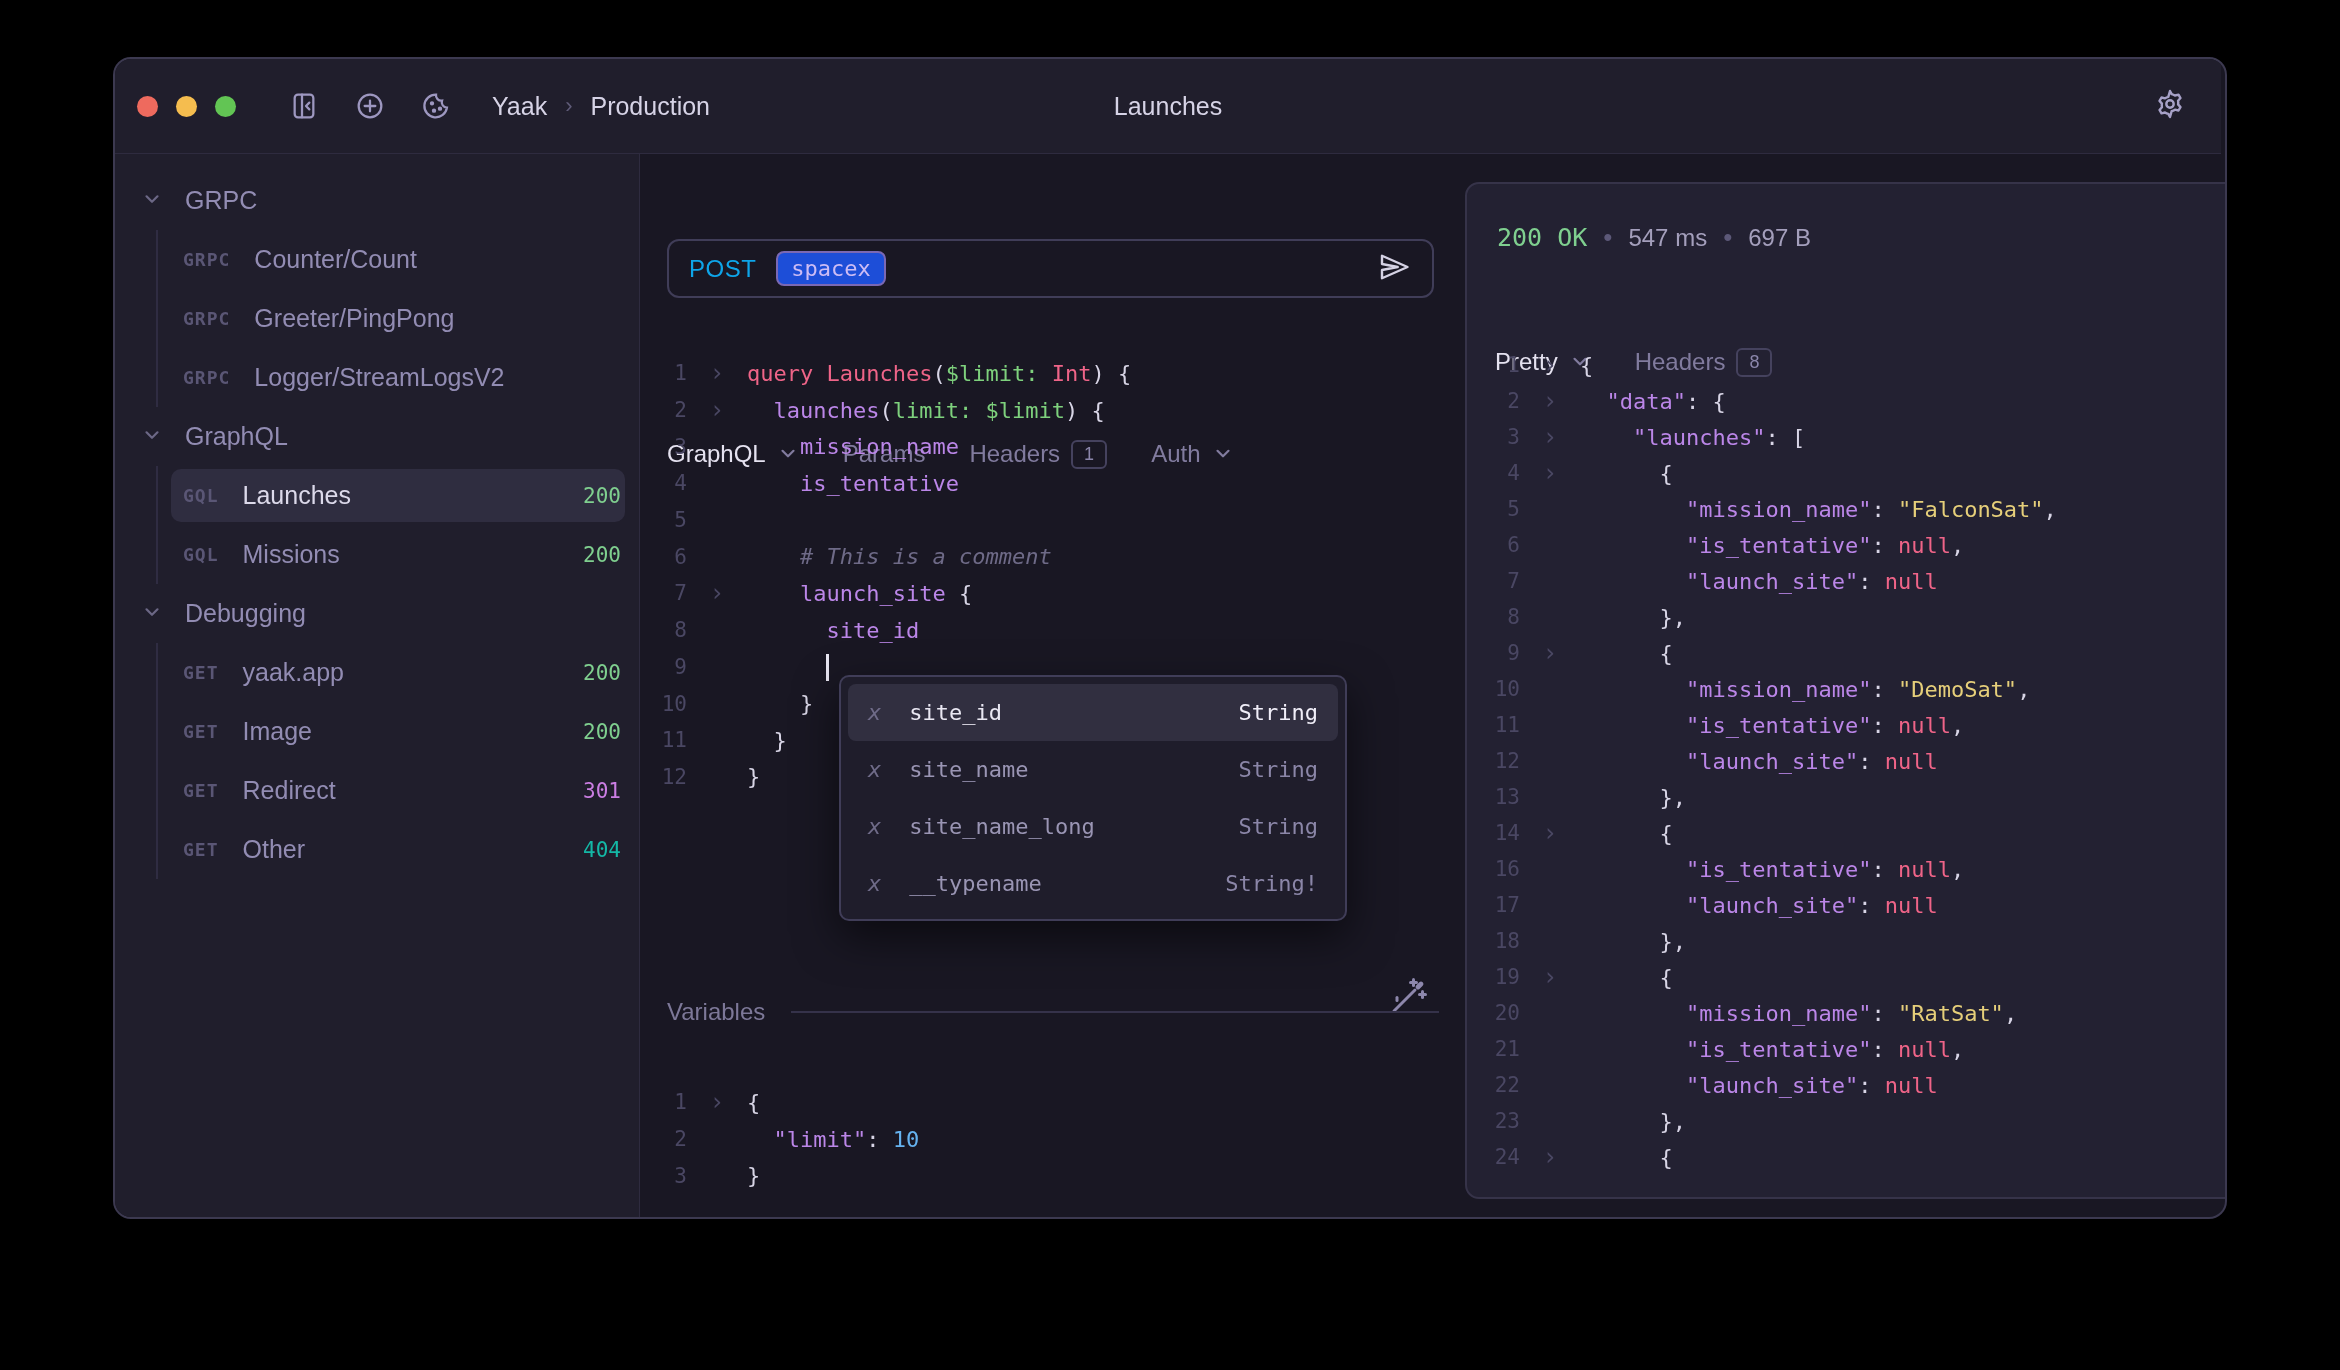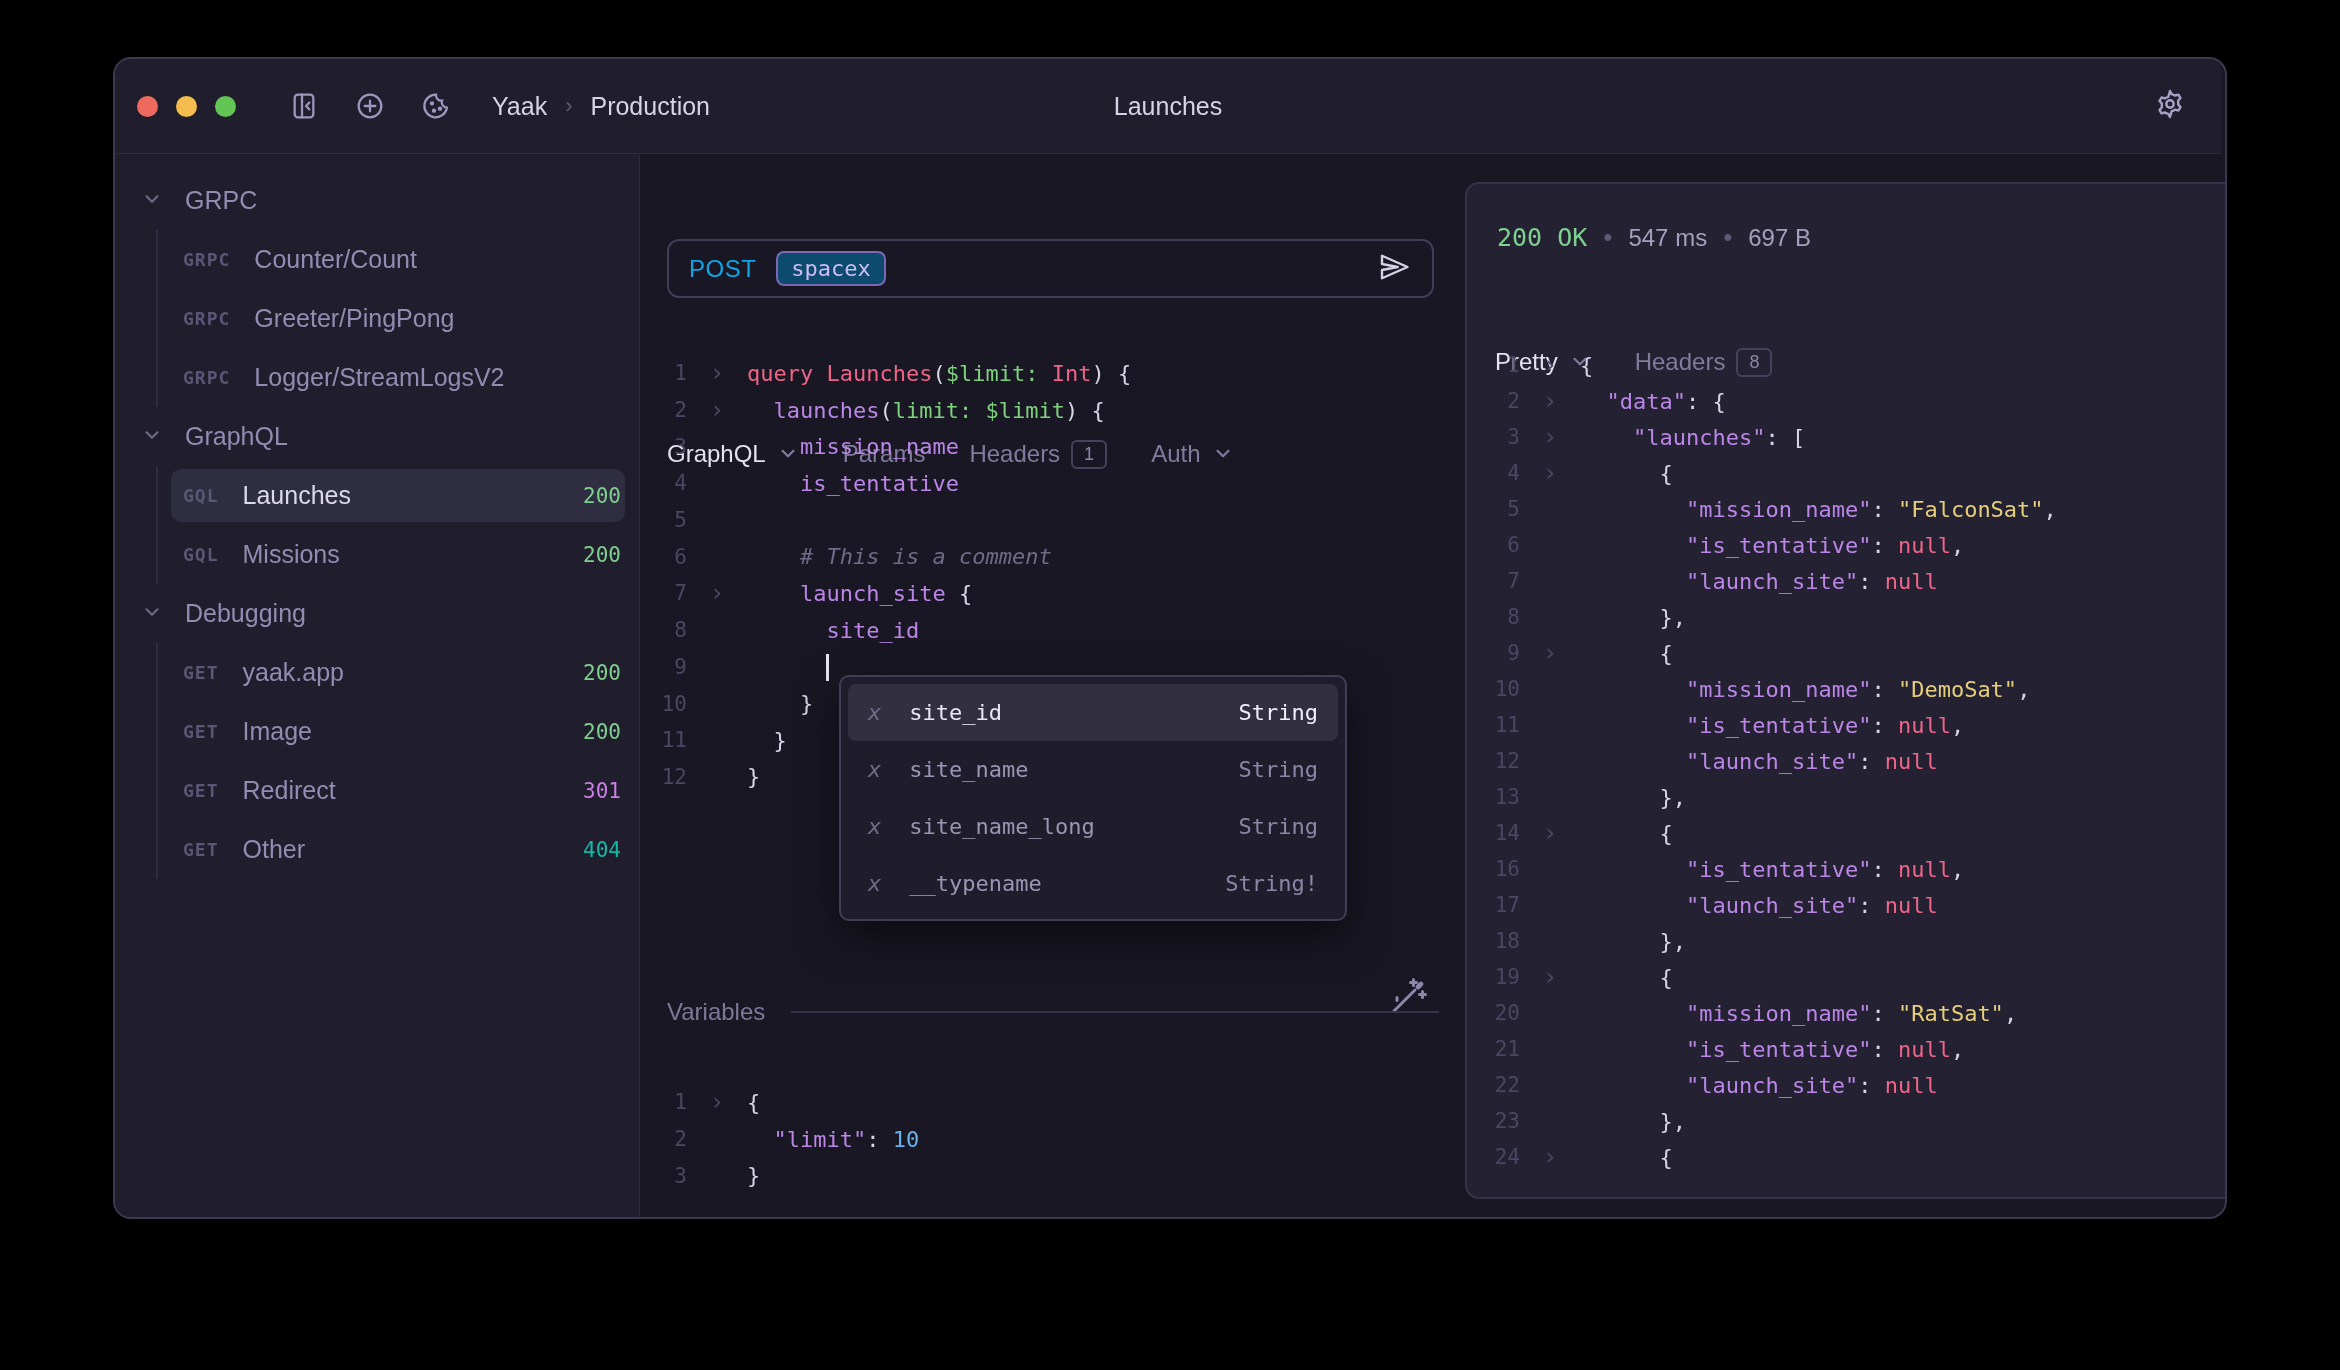--- a/index.html
+++ b/index.html
@@ -32,21 +32,21 @@
   .sb-status{margin-left:auto;margin-right:18px;font-family:"DejaVu Sans Mono",monospace;font-size:21px;z-index:1;}
   .st-green{color:#7fcf8f}.st-redirect{color:#cb7ee3}.st-error{color:#14b8a6}
   .sb-row.selected::before{content:"";position:absolute;left:56px;right:14px;top:3px;bottom:3px;
                            background:#2f2d40;border-radius:10px;}
   .sb-row.selected .sb-label{color:#dcd9ea;}
   
   .main{position:absolute;left:525px;top:95px;bottom:0;width:825px;background:#191723;}
   .urlbar{position:absolute;left:27px;top:85px;width:767px;height:59px;border:2px solid #403d58;
           border-radius:12px;display:flex;align-items:center;padding:0 20px;box-sizing:border-box;}
   .url-method{font-size:24px;color:#0ea5e9;letter-spacing:.5px;}
-  .url-badge{margin-left:20px;background:#0c4a6e;border:2px solid #7a68b4;border-radius:8px;
+  .url-badge{margin-left:20px;background:#1d4ed8;border:2px solid #7a68b4;border-radius:8px;
              color:#cdbcf5;font-family:"DejaVu Sans Mono",monospace;font-size:22px;padding:3px 13px;}
   .send{margin-left:auto;color:#d5d2e4;}
   .tabs{display:flex;align-items:center;gap:44px;font-size:24px;}
   .req-tabs{position:absolute;left:27px;top:280px;height:40px;}
   .tab{display:flex;align-items:center;gap:11px;color:#817b9e;cursor:default;}
   .tab.active{color:#e5e2f0;}
   .tab .tchev{color:#817b9e;margin-top:3px;}
   .tbadge{min-width:20px;text-align:center;border:2px solid #45425e;border-radius:6px;
           font-size:18px;color:#8b86ab;padding:2px 6px;}
   

